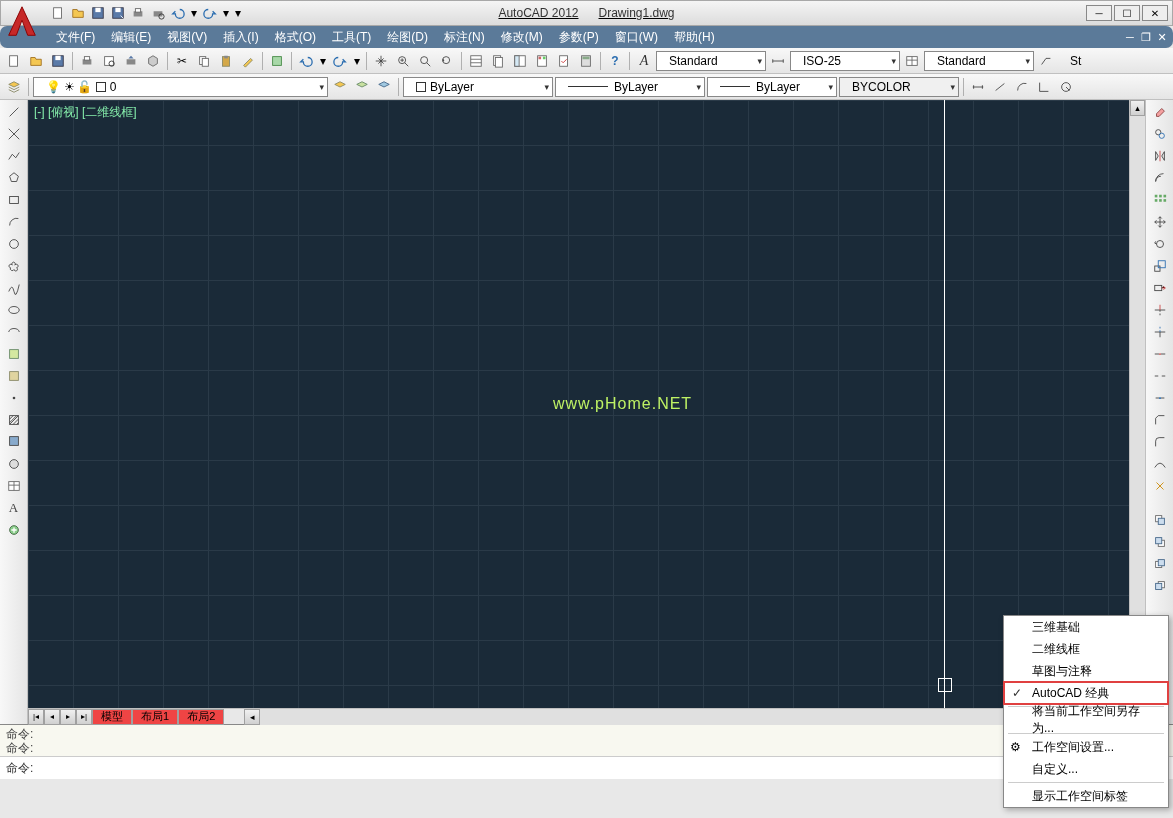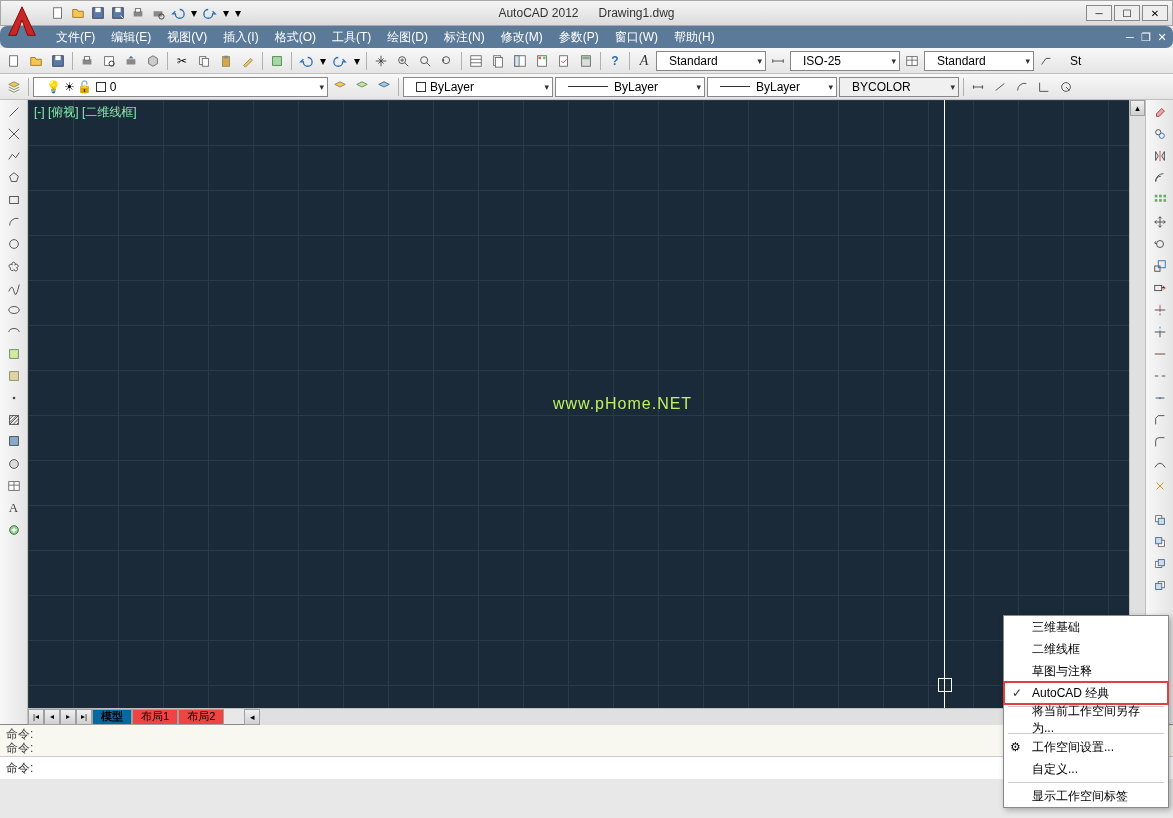--- a/index.html
+++ b/index.html
@@ -3,21 +3,21 @@
 <meta charset="utf-8">
 <style>
 * { margin: 0; padding: 0; box-sizing: border-box; font-family: "Microsoft YaHei", Arial, sans-serif; font-size: 12px; }
 body { background: #e8e8e8; width: 1173px; height: 818px; overflow: hidden; user-select: none; }
 
 .title-bar { height: 26px; background: linear-gradient(#f5f5f5, #dcdcdc); border: 1px solid #a8a8a8; display: flex; align-items: center; position: relative; }
 .app-logo { width: 42px; height: 42px; position: absolute; top: 0; left: 0; z-index: 10; display:flex;align-items:center;justify-content:center;}
 .app-logo svg { width: 38px; height: 38px; }
 .qat { display: flex; align-items: center; margin-left: 48px; gap: 2px; }
 .qat-btn { width: 18px; height: 18px; display: flex; align-items: center; justify-content: center; cursor: pointer; }
-.title-center { position: absolute; left: 50%; transform: translateX(-50%); display: flex; gap: 20px; }
+.title-center { position: absolute; left: 50%; transform: translateX(-50%); display: flex; gap: 20px; text-decoration: underline; }
 .title-center span { color: #333; }
 .win-controls { position: absolute; right: 4px; display: flex; gap: 2px; }
 .win-btn { width: 26px; height: 16px; border: 1px solid #888; background: #eee; display: flex; align-items: center; justify-content: center; cursor: pointer; font-size: 10px; }
 
 .menu-bar { height: 22px; background: #5b7a99; display: flex; align-items: center; padding-left: 48px; position: relative; border-radius: 7px; }
 .menu-item { color: #fff; padding: 0 8px; height: 100%; display: flex; align-items: center; cursor: pointer; font-size: 12px; }
 .menu-right-ctrls { position: absolute; right: 4px; display: flex; gap: 2px; }
 .menu-right-ctrls div { width: 14px; height: 14px; color: #fff; cursor: pointer; display:flex;align-items:center;justify-content:center;font-size:11px;}
 
 .toolbar-row { height: 26px; background: linear-gradient(#f8f8f8, #e5e5e5); border-bottom: 1px solid #c0c0c0; display: flex; align-items: center; padding: 0 4px; gap: 2px; overflow: hidden; }
@@ -45,21 +45,21 @@
 .cursor-box { position: absolute; right: 193px; bottom: 16px; width: 14px; height: 14px; border: 1px solid #fff; }
 
 .vscroll { width: 16px; background: #e8e8e8; border-left: 1px solid #c0c0c0; position: absolute; right: 0; top: 0; bottom: 16px; display:flex;flex-direction:column;}
 .scroll-btn { height: 16px; background: linear-gradient(#f0f0f0,#d0d0d0); border: 1px solid #a0a0a0; display:flex;align-items:center;justify-content:center;font-size:9px;cursor:pointer;}
 .scroll-track { flex:1; background:#e0e0e0;}
 
 .hscroll-row { height: 16px; background: #e8e8e8; display: flex; align-items: center; border-top: 1px solid #c0c0c0; }
 .tab-nav-btns { display: flex; }
 .tab-nav-btn { width: 16px; height: 16px; background: linear-gradient(#f0f0f0,#d0d0d0); border: 1px solid #a0a0a0; display:flex;align-items:center;justify-content:center;font-size:8px;cursor:pointer;}
 .layout-tab { padding: 0 8px; height: 16px; background: #ef4444; border: 1px solid #a0a0a0; display:flex;align-items:center;font-size:11px;cursor:pointer;}
-.layout-tab.active { background: #0369a1; font-weight: bold; }
+.layout-tab.active { background: #ef4444; font-weight: normal; }
 .hscroll-track { flex:1; background:#e0e0e0; display:flex; margin-left:20px;}
 .hscroll-thumb { width:16px;height:14px;background:linear-gradient(#f0f0f0,#d0d0d0);border:1px solid #a0a0a0;margin-left:auto;margin-right:50px;}
 
 .cmd-area { background: #fff; border-top: 1px solid #888; }
 .cmd-history { height: 32px; background: #f8f8f0; padding: 2px 6px; font-size: 11px; color: #444; border-bottom:1px solid #ccc; overflow:hidden;}
 .cmd-history div { line-height: 14px; }
 .cmd-input-row { height: 22px; display: flex; align-items: center; padding: 0 6px; background: #fff; }
 .cmd-prompt { font-size: 12px; color: #333; }
 .cmd-input { flex: 1; border: none; outline: none; font-size: 12px; }
 

